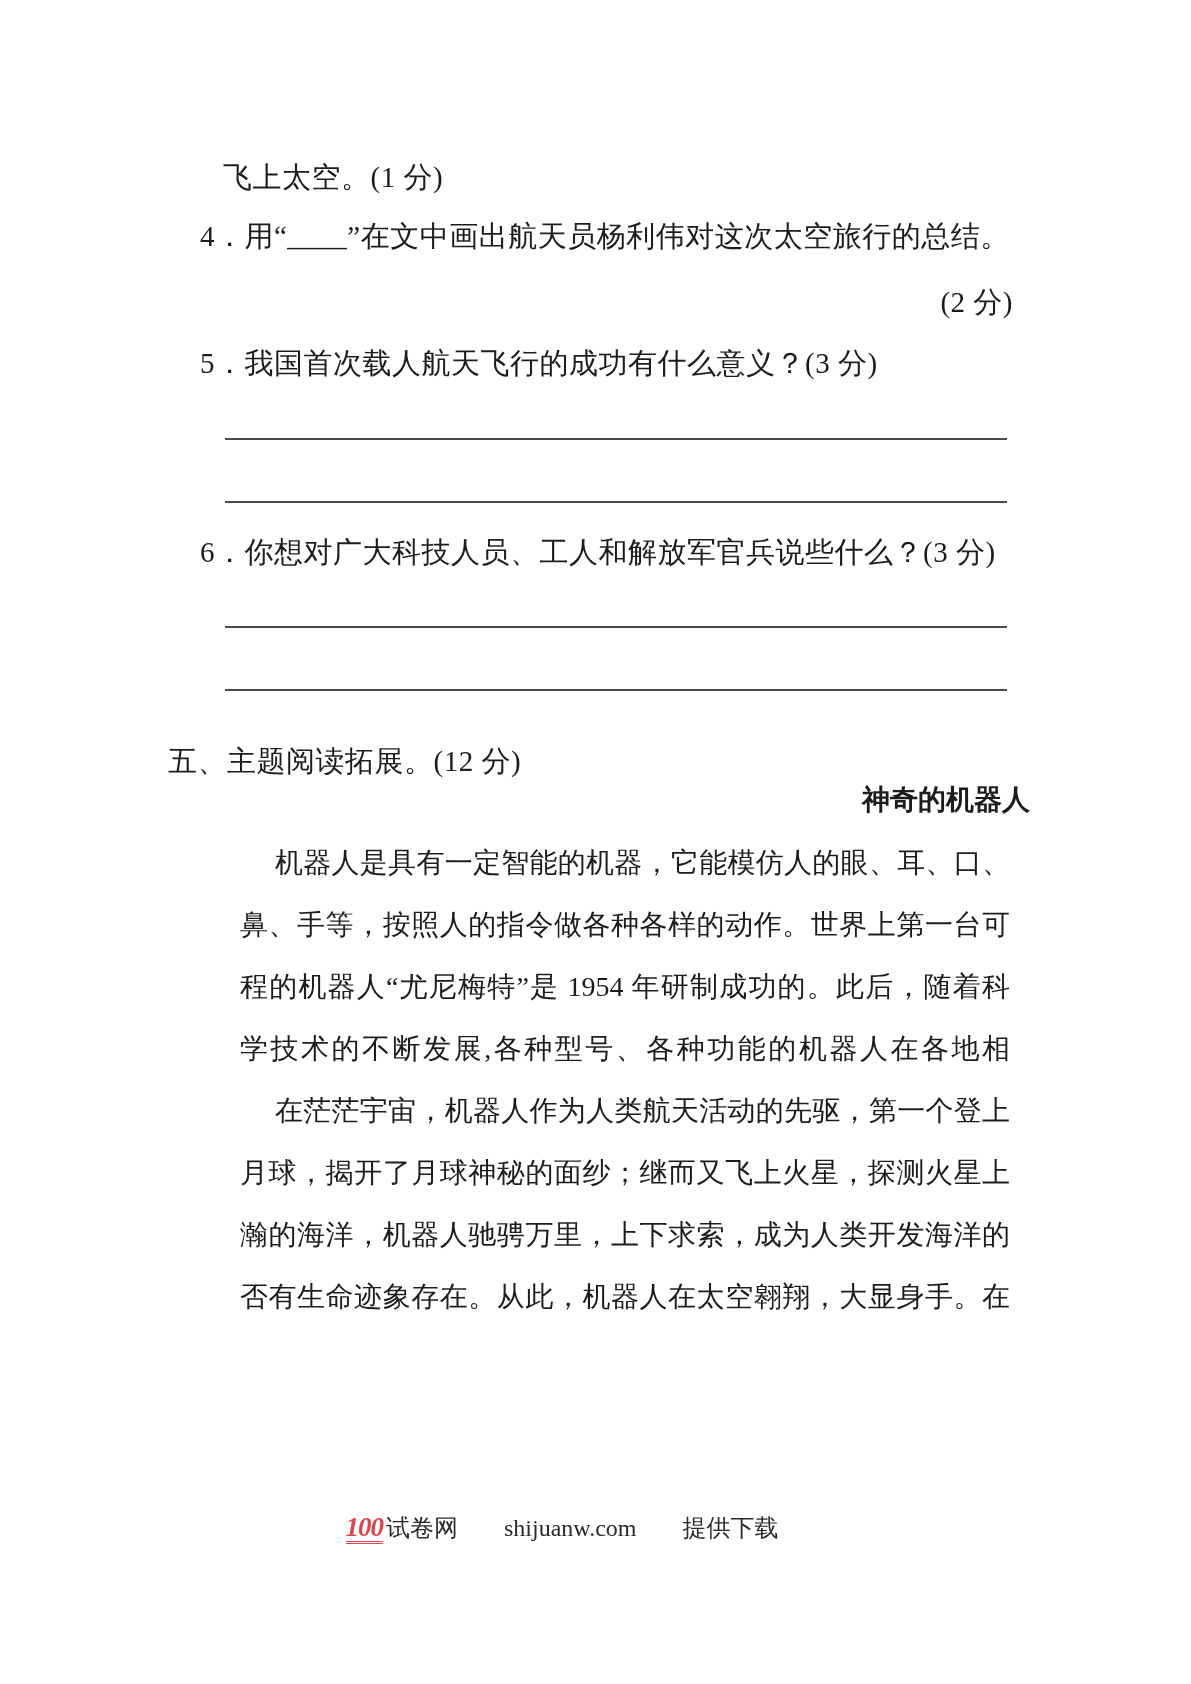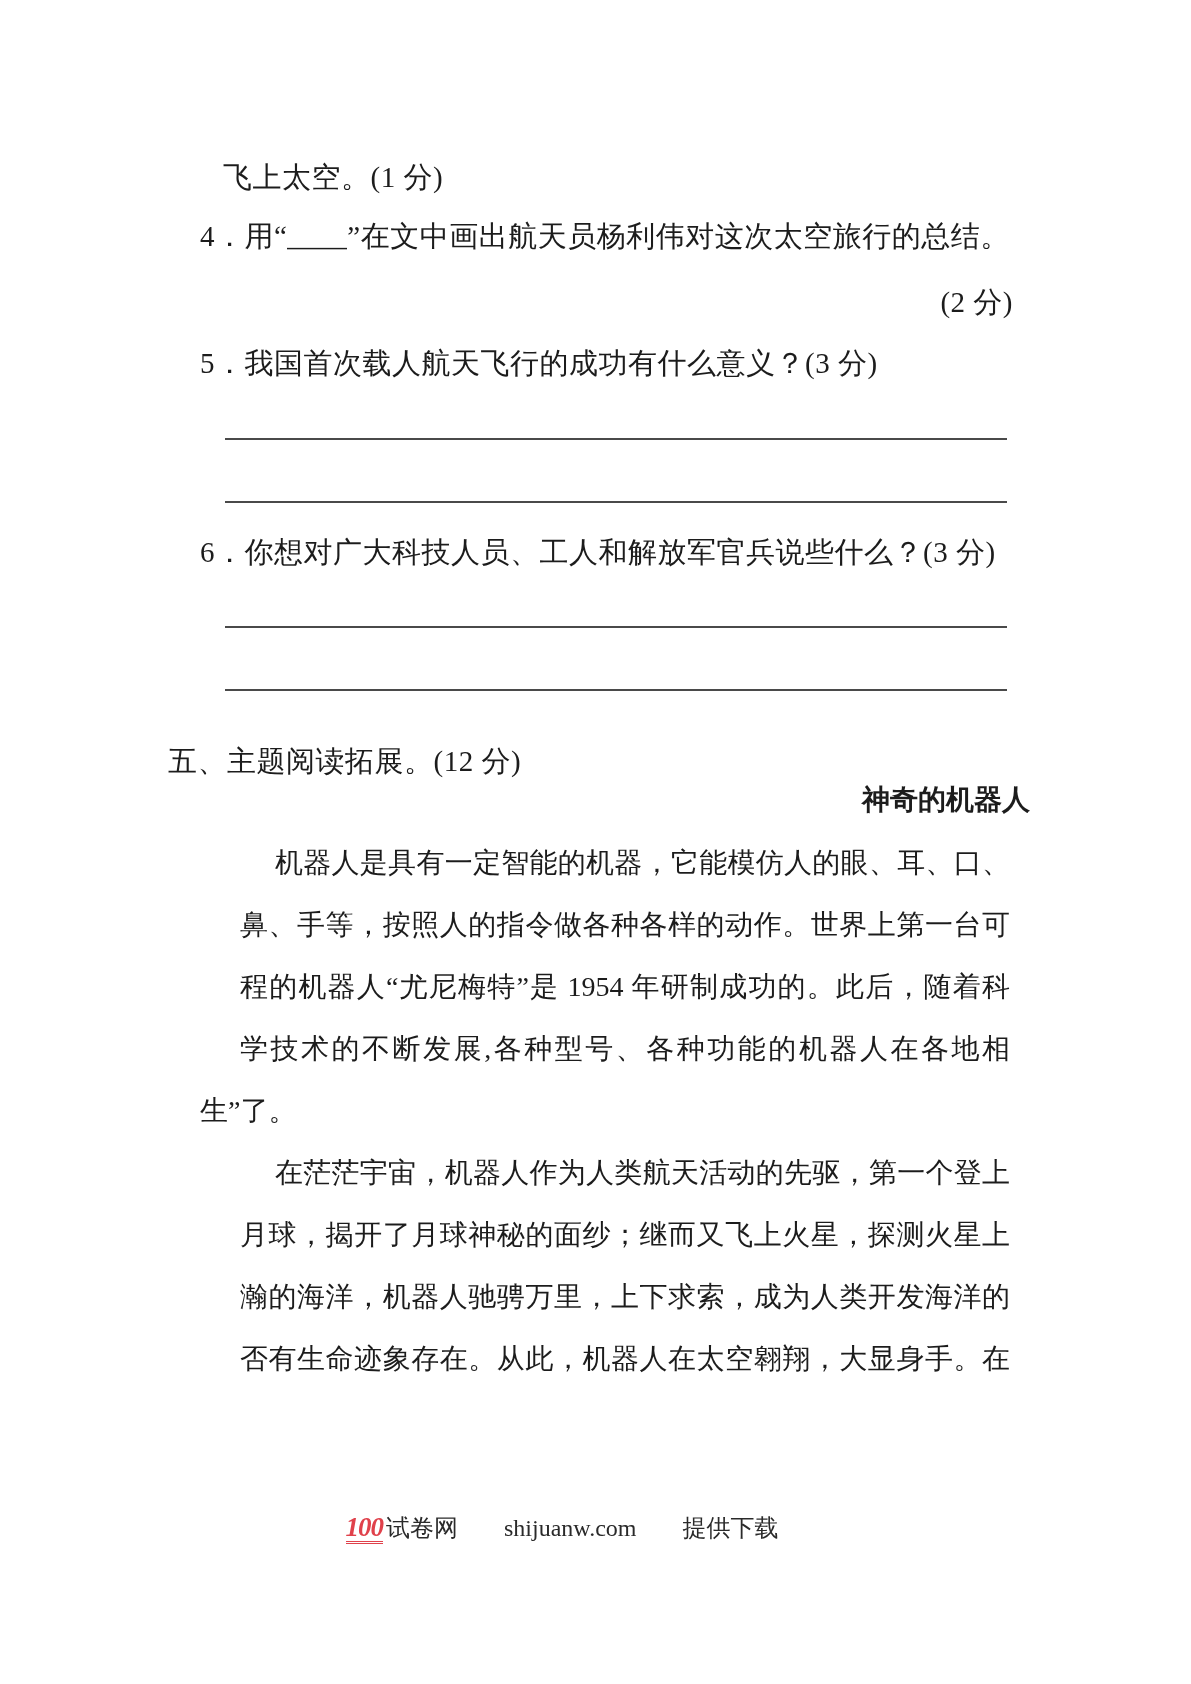--- a/index.html
+++ b/index.html
@@ -90,21 +90,20 @@
 
   <div class="q abs sec" style="top:717px; left:168px">五、主题阅读拓展。(12 分)</div>
 
   <div class="abs ptitle" style="top:780px">神奇的机器人</div>
 
   <div class="abs passage">
     <div class="pline fill indent">机器人是具有一定智能的机器，它能模仿人的眼、耳、口、</div>
     <div class="pline fill">鼻、手等，按照人的指令做各种各样的动作。世界上第一台可编</div>
     <div class="pline fill">程的机器人“尤尼梅特”是 1954 年研制成功的。此后，随着科</div>
     <div class="pline fill">学技术的不断发展,各种型号、各种功能的机器人在各地相继“出</div>
-    <div class="pline">生”了。</div>
     <div class="pline fill indent">在茫茫宇宙，机器人作为人类航天活动的先驱，第一个登上</div>
     <div class="pline fill">月球，揭开了月球神秘的面纱；继而又飞上火星，探测火星上是</div>
     <div class="pline fill">瀚的海洋，机器人驰骋万里，上下求索，成为人类开发海洋的主</div>
     <div class="pline fill">否有生命迹象存在。从此，机器人在太空翱翔，大显身手。在浩</div>
   </div>
 
   <div class="abs footer">
     <span>
       <span class="logo-num">100</span><span>试卷网</span>
     </span>

